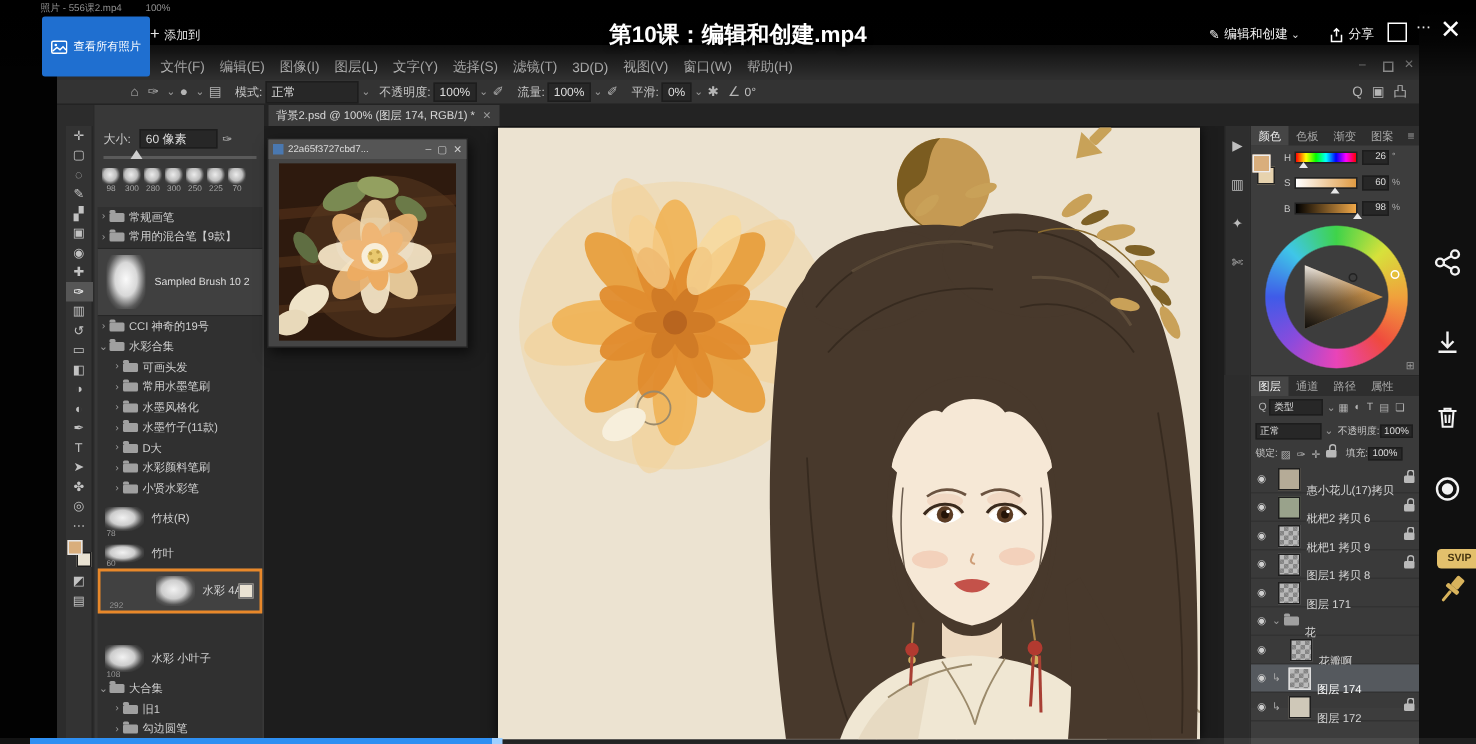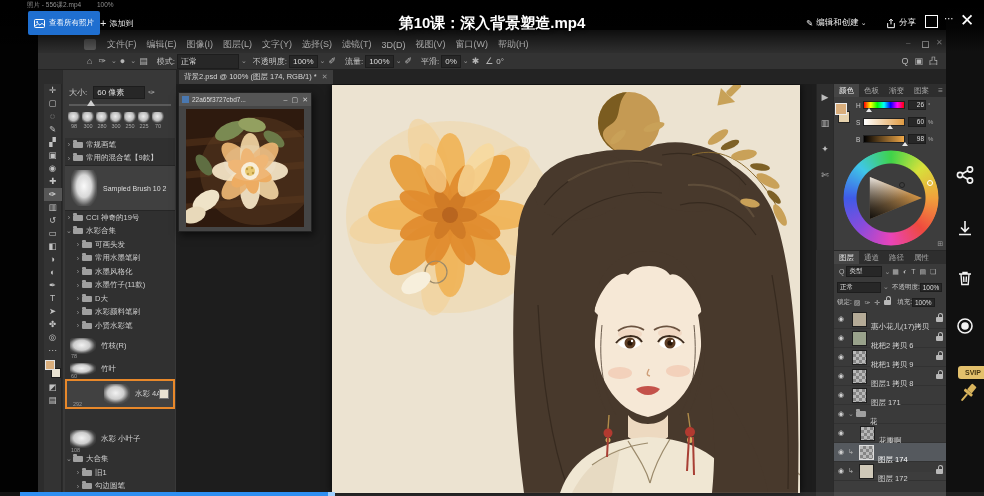--- a/index.html
+++ b/index.html
@@ -107,21 +107,21 @@
   .lrow.sel{background:#55595e;color:#fff;}
   .eyeg{width:10px;font-size:7px;color:#cfcfcf;flex:none;}
   .lthumb{width:15px;height:15px;border:1px solid #1e1e1e;margin:0 4px;flex:none;}
   .checker{background-color:#b9b9b9;background-image:linear-gradient(45deg,#858585 25%,transparent 25%,transparent 75%,#858585 75%),linear-gradient(45deg,#858585 25%,transparent 25%,transparent 75%,#858585 75%);background-position:0 0,3px 3px;background-size:6px 6px;}
   .clip{font-size:7px;color:#aaa;width:7px;flex:none;}
   .lname{overflow:hidden;text-overflow:ellipsis;margin-top:16px;}
 
   
   #topbar{position:absolute;left:0;top:0;width:984px;height:52px;z-index:6;background:linear-gradient(#000 14%,rgba(0,0,0,.72) 55%,rgba(0,0,0,0));}
   #caption{position:absolute;left:27px;top:1px;font-size:6.5px;color:#8f8f8f;}
-  #btn-viewall{position:absolute;left:28px;top:11px;height:24px;background:#1f6fd0;border-radius:2px;display:flex;align-items:center;padding:0 6px;color:#fff;font-size:7.5px;white-space:nowrap;}
+  #btn-viewall{position:absolute;left:28px;top:11px;height:40px;background:#1f6fd0;border-radius:2px;display:flex;align-items:center;padding:0 6px;color:#fff;font-size:7.5px;white-space:nowrap;}
   #btn-addto{position:absolute;left:100px;top:11px;height:24px;display:flex;align-items:center;color:#e8e8e8;font-size:8px;white-space:nowrap;}
   #vtitle{position:absolute;left:50%;top:14px;transform:translateX(-50%);font-size:15px;font-weight:bold;color:#fff;text-shadow:0 1px 4px rgba(0,0,0,.9);white-space:nowrap;}
   .tb-item{position:absolute;top:17px;color:#f0f0f0;font-size:8.5px;display:flex;align-items:center;white-space:nowrap;}
   #maxbox{position:absolute;left:925px;top:15px;width:13px;height:13px;border:1.5px solid #fff;}
   #tb-dots{position:absolute;left:944px;top:13px;color:#eee;font-size:10px;}
   #tb-close{position:absolute;left:960px;top:10px;color:#fff;font-size:17px;font-weight:bold;}
   .wc-mini{position:absolute;top:38px;color:#9f9f9f;font-size:8px;z-index:3;}
   #ps-maxbox{position:absolute;left:922px;top:41px;width:7px;height:7px;border:1px solid #9f9f9f;z-index:3;}
 
   
@@ -745,21 +745,21 @@
         <rect x="0.5" y="1.5" width="10" height="8" rx="1" stroke="#fff" fill="none"></rect>
         <circle cx="3.2" cy="4" r="0.9" fill="#fff"></circle>
         <path d="M1,8.2 L4,5.6 L6,7.2 L8,5.2 L10,7.4" stroke="#fff" fill="none"></path>
       </svg>
       <span>查看所有照片</span>
     </div>
     <div id="btn-addto">
       <span style="font-size:11px;margin-right:3px;">+</span>
       <span>添加到</span>
     </div>
-    <div id="vtitle">第10课：深入背景塑造.mp4</div>
+    <div id="vtitle">第10课：编辑和创建.mp4</div>
     <div class="tb-item" style="left:806px;">
       <span style="margin-right:3px;">✎</span>
       <span>编辑和创建</span>
       <span class="chev" style="color:#ddd;">⌄</span>
     </div>
     <div class="tb-item" style="left:886px;">
       <svg width="10" height="11" viewBox="0 0 12 12" style="margin-right:3px;" fill="none" stroke="#fff" stroke-width="1.2">
         <path d="M6,1 L6,7 M3.8,3 L6,0.8 L8.2,3 M2,5.5 L2,11 L10,11 L10,5.5"></path>
       </svg>
       <span>分享</span>

